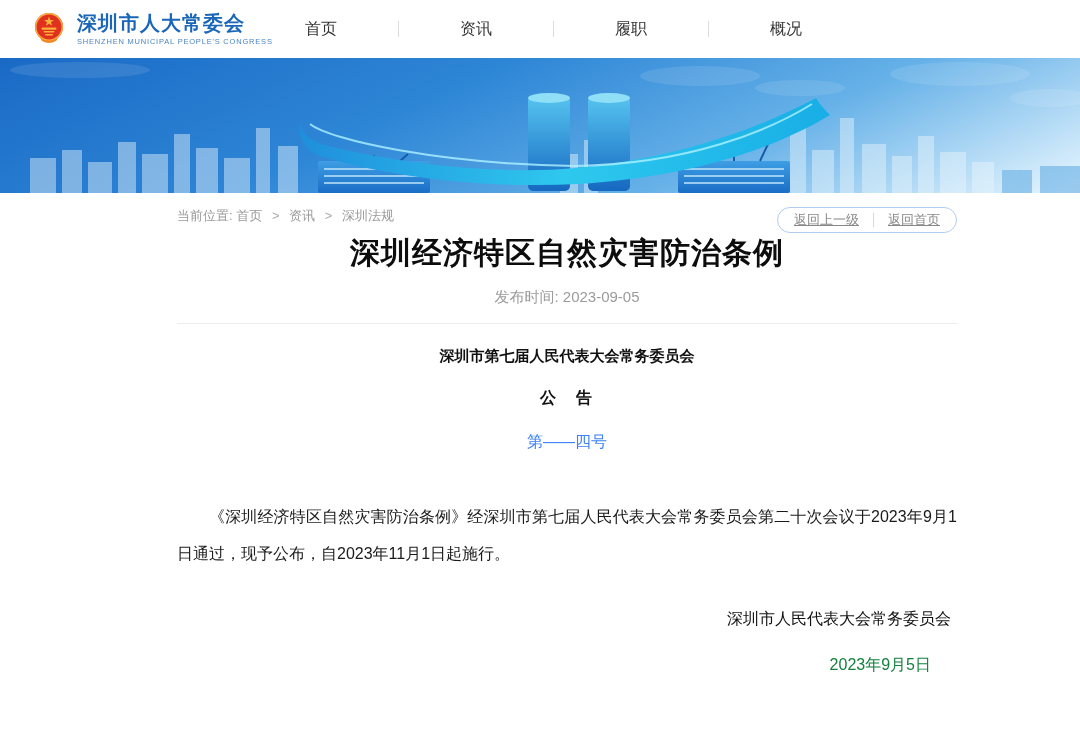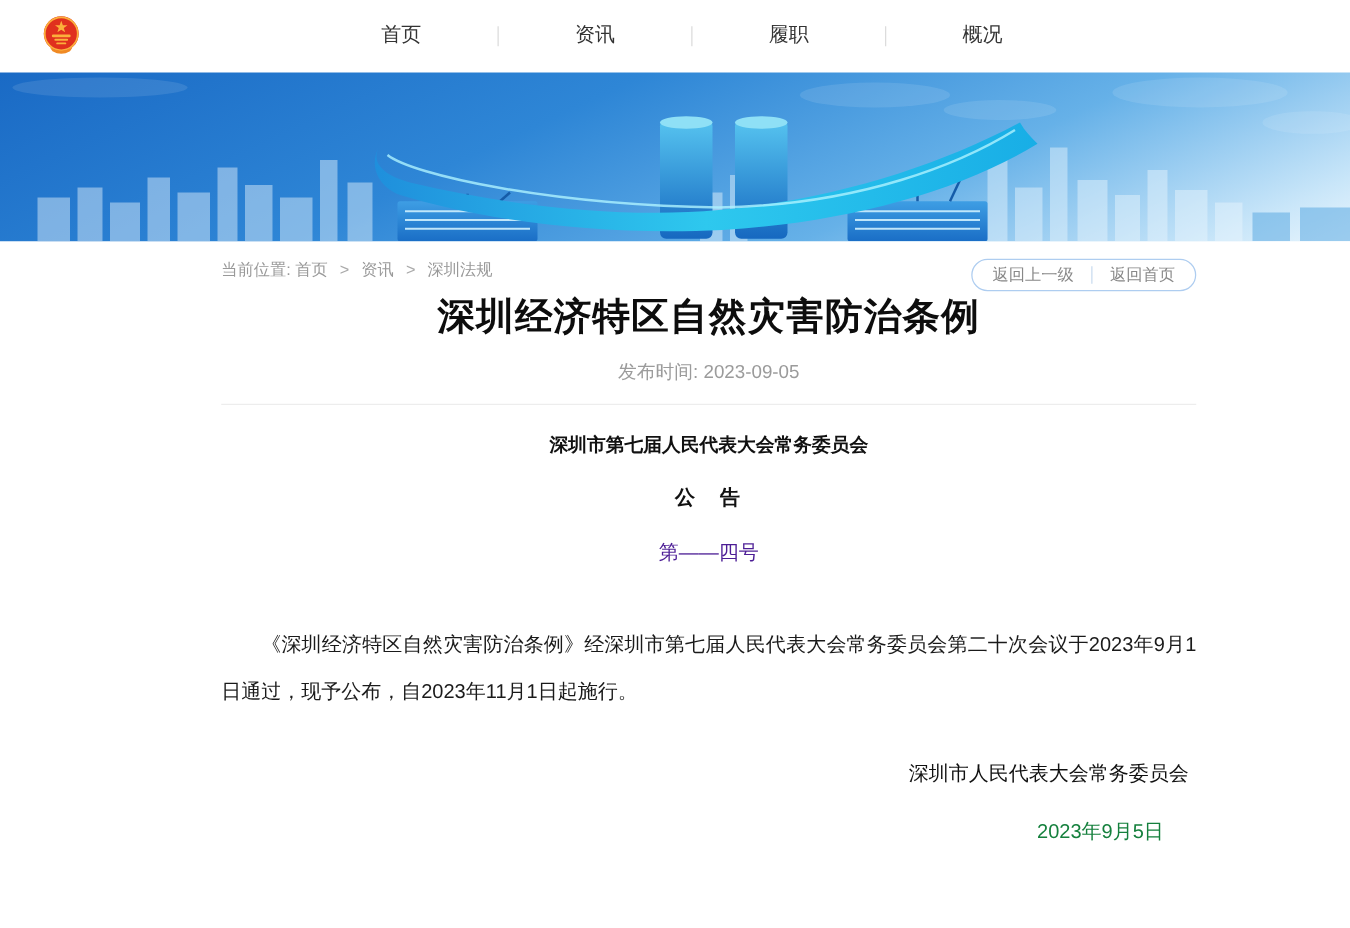--- a/index.html
+++ b/index.html
@@ -43,35 +43,35 @@
   }
   .breadcrumb { font-size:13px; color:#999; }
   .breadcrumb a { color:#999; text-decoration:none; cursor:pointer; }
   .crumb-sep { margin:0 6px; color:#aaa; }
 
   .btn-group {
     display:flex; align-items:center; height:26px;
     border:1px solid #aecdf0; border-radius:14px;
     padding:0 16px; font-size:13px; color:#888; background:#fff;
   }
-  .btn-group .btn { cursor:pointer; white-space:nowrap; }
+  .btn-group .btn { cursor:pointer; white-space:nowrap;text-decoration:underline; }
   .btn-divider { width:1px; height:14px; background:#c9dcf0; margin:0 14px; }
 
   .article-title {
     text-align:center;
     font-size:30px; font-weight:bold; color:#0d0d0d; letter-spacing:1px;
   }
   .publish-line {
     margin-top:14px; text-align:center; font-size:15px; color:#9b9b9b;
   }
   .rule { margin-top:16px; border:none; border-top:1px solid #ededed; height:0; }
 
   .doc-issuer  { margin-top:23px; text-align:center; font-size:15px; font-weight:bold; color:#111; }
   .doc-notice  { margin-top:22px; text-align:center; font-size:16px; font-weight:bold; color:#111; letter-spacing:2px; }
-  .doc-number  { margin-top:23px; text-align:center; font-size:16px; color:#4c1d95; }
+  .doc-number  { margin-top:23px; text-align:center; font-size:16px; color:#3b82f6; }
 
   .doc-body {
     margin-top:45px; font-size:16px; color:#1a1a1a;
     line-height:37px; text-indent:2em; text-align:justify;
   }
 
   .sig-org  { margin-top:37px; text-align:right; font-size:16px; color:#111; padding-right:6px; }
   .sig-date { margin-top:25px; text-align:right; font-size:16px; color:#15803d; padding-right:26px; }
 </style>
 </head>
@@ -81,20 +81,24 @@
   <div class="logo-group">
     <svg class="emblem" viewBox="0 0 34 36">
       <circle cx="17" cy="16" r="14" fill="#e0301e"></circle>
       <circle cx="17" cy="16" r="13.2" fill="none" stroke="#fbb03b" stroke-width="1.4"></circle>
       <polygon points="17,5.5 18.3,9.1 22,9.1 19,11.3 20.1,14.8 17,12.7 13.9,14.8 15,11.3 12,9.1 15.7,9.1" fill="#fbb03b"></polygon>
       <rect x="9.5" y="16.5" width="15" height="2.2" rx="1" fill="#fbb03b"></rect>
       <rect x="11.5" y="20" width="11" height="1.6" rx="0.8" fill="#fbb03b"></rect>
       <rect x="13" y="23" width="8" height="1.4" rx="0.7" fill="#fbb03b"></rect>
       <path d="M8 27 Q17 32 26 27 L24 30 Q17 34 10 30 Z" fill="#f08a24"></path>
     </svg>
+    <div class="site-titles">
+      <div class="site-name">深圳市人大常委会</div>
+      <div class="site-name-en">SHENZHEN MUNICIPAL PEOPLE'S CONGRESS</div>
+    </div>
   </div>
 
   <div class="main-nav">
     <div class="nav-item">首页</div>
     <div class="nav-divider"></div>
     <div class="nav-item">资讯</div>
     <div class="nav-divider"></div>
     <div class="nav-item">履职</div>
     <div class="nav-divider"></div>
     <div class="nav-item">概况</div>

